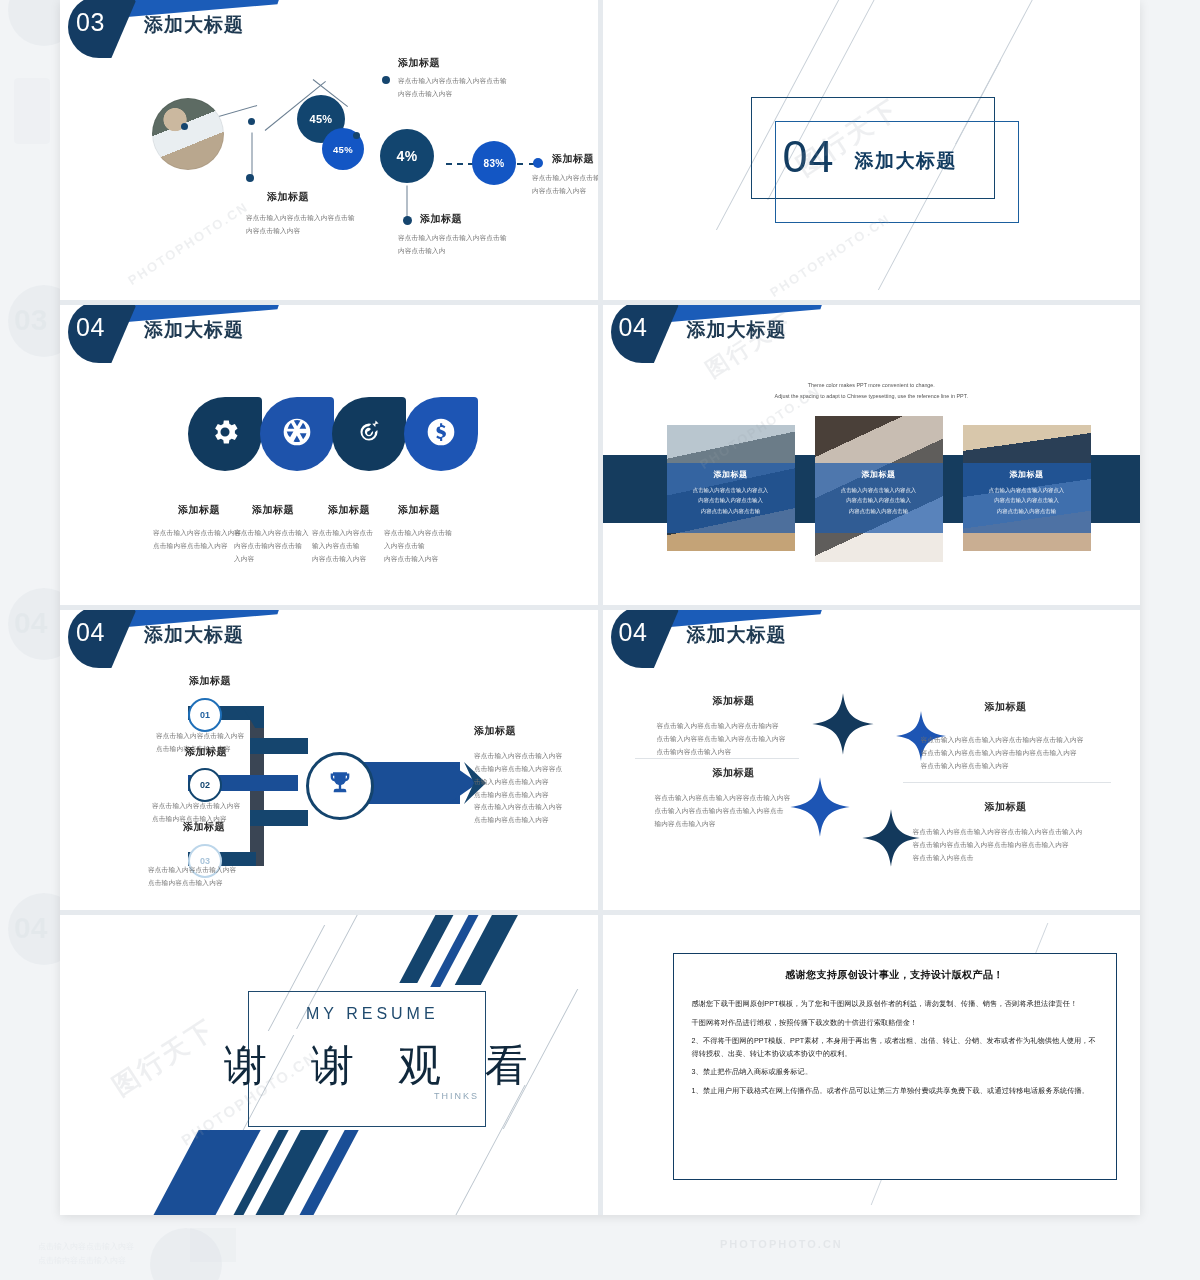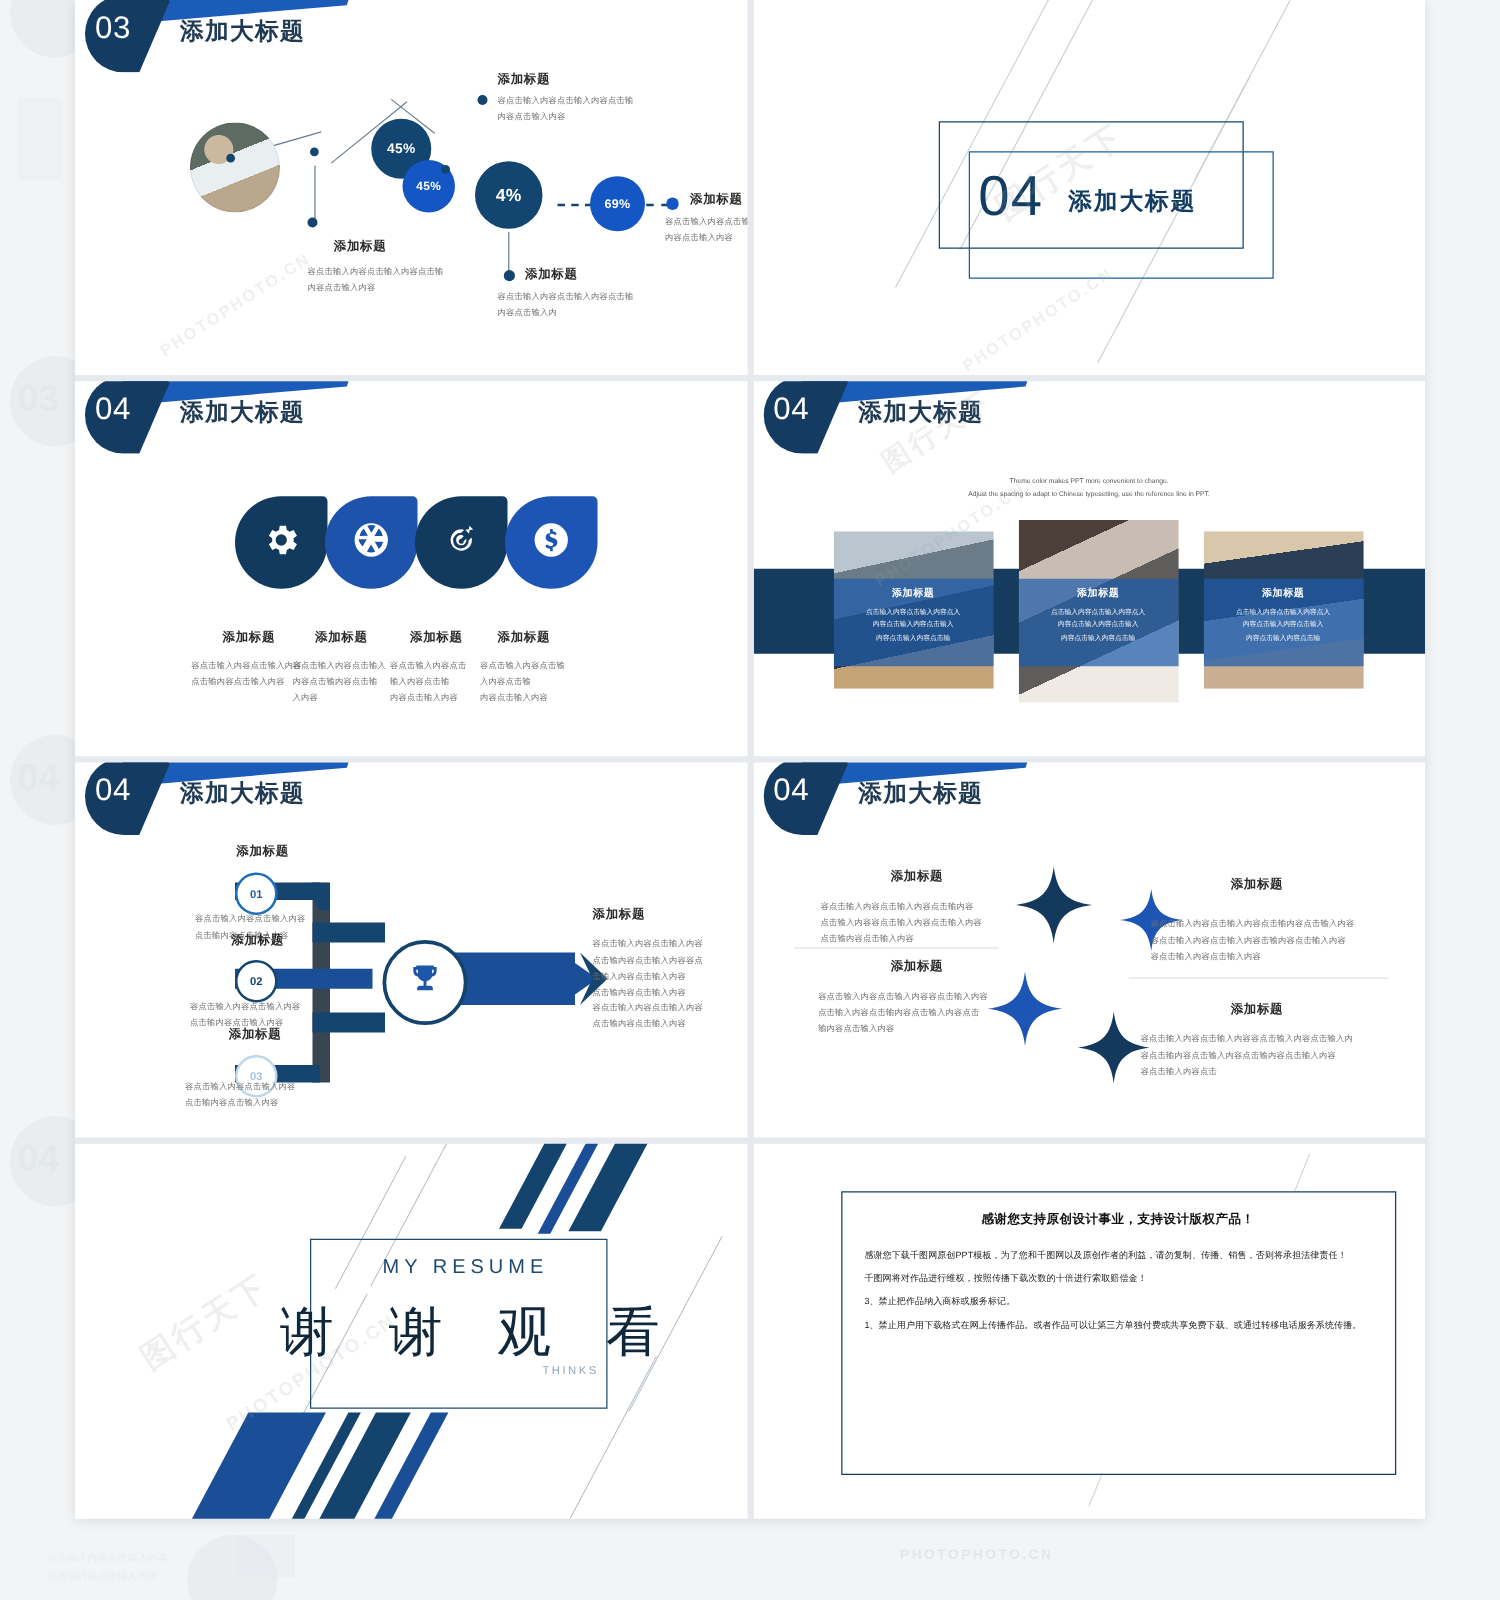--- a/index.html
+++ b/index.html
@@ -143,21 +143,21 @@
     <div class="bub nav" style="left:237px;top:95px;width:48px;height:48px;font-size:11px;">
       <span>45%</span>
     </div>
     <div class="bub brt" style="left:262px;top:128px;width:42px;height:42px;font-size:9.5px;">
       <span>45%</span>
     </div>
     <div class="bub nav" style="left:320px;top:129px;width:54px;height:54px;font-size:14px;">
       <span>4%</span>
     </div>
     <div class="bub brt" style="left:412px;top:141px;width:44px;height:44px;font-size:10px;">
-      <span>69%</span>
+      <span>83%</span>
     </div>
 
     <div class="dot" style="left:121px;top:123px;width:7px;height:7px;background:#15456e;"></div>
     <div class="dot" style="left:188px;top:118px;width:7px;height:7px;background:#15456e;"></div>
     <div class="dot" style="left:186px;top:174px;width:8px;height:8px;background:#15456e;"></div>
     <div class="dot" style="left:293px;top:132px;width:7px;height:7px;background:#15456e;"></div>
     <div class="dot" style="left:322px;top:76px;width:8px;height:8px;background:#15456e;"></div>
     <div class="dot" style="left:343px;top:216px;width:9px;height:9px;background:#15456e;"></div>
     <div class="dot" style="left:473px;top:158px;width:10px;height:10px;background:#1356c4;"></div>
 
@@ -454,20 +454,21 @@
   <section class="slide">
     <div class="diagline" style="left:408px;top:8px;height:180px;"></div>
     <div class="diagline" style="left:466px;top:40px;height:190px;"></div>
     <div class="diagline" style="left:300px;top:130px;height:160px;"></div>
 
     <div class="legal-box" style="left:70px;top:38px;width:442px;height:225px;">
       <div class="legal-h" style="margin:14px 10px 16px;">感谢您支持原创设计事业，支持设计版权产品！</div>
       <div style="padding:0 18px;">
         <p class="legal-p">感谢您下载千图网原创PPT模板，为了您和千图网以及原创作者的利益，请勿复制、传播、销售，否则将承担法律责任！</p>
         <p class="legal-p">千图网将对作品进行维权，按照传播下载次数的十倍进行索取赔偿金！</p>
+        <p class="legal-p">2、不得将千图网的PPT模版、PPT素材，本身用于再出售，或者出租、出借、转让、分销、发布或者作为礼物供他人使用，不得转授权、出卖、转让本协议或本协议中的权利。</p>
         <p class="legal-p">3、禁止把作品纳入商标或服务标记。</p>
         <p class="legal-p">1、禁止用户用下载格式在网上传播作品。或者作品可以让第三方单独付费或共享免费下载、或通过转移电话服务系统传播。</p>
       </div>
     </div>
   </section>
 
 </div>
 
 <div class="wm" style="left:118px;top:236px;font-size:13px;letter-spacing:2px;transform:rotate(-33deg);">PHOTOPHOTO.CN</div>
 <div class="wm" style="left:760px;top:248px;font-size:13px;letter-spacing:2px;transform:rotate(-33deg);">PHOTOPHOTO.CN</div>

